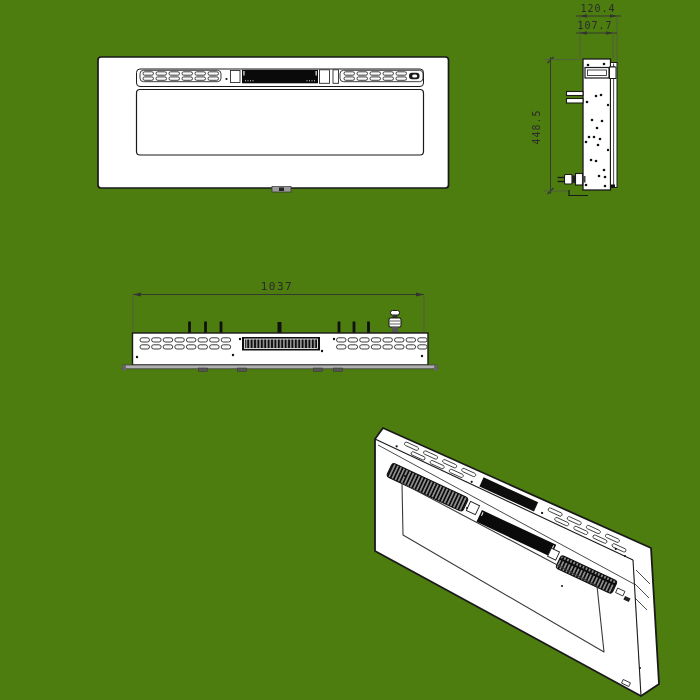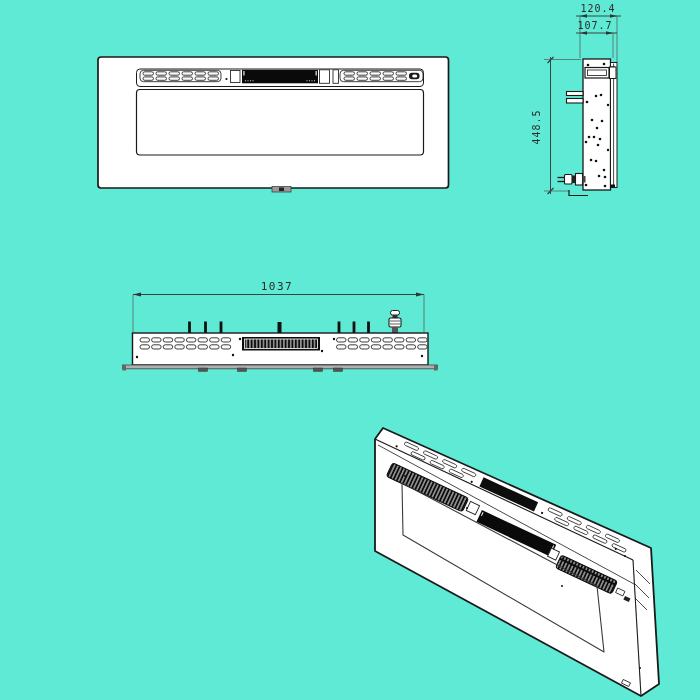--- a/index.html
+++ b/index.html
@@ -1,16 +1,16 @@
 <!DOCTYPE html>
 <html><head>
 <meta charset="utf-8">
 <style>
   html,body{margin:0;padding:0;background:#ffffff;}
-  .page{position:relative;width:700px;height:700px;background:#5eead4;overflow:hidden;
+  .page{position:relative;width:700px;height:700px;background:#4d7c0f;overflow:hidden;
         font-family:"DejaVu Sans Mono", monospace;}
   svg{position:absolute;left:0;top:0;}
   .dim-text{font-family:"DejaVu Sans Mono", monospace;font-size:10px;fill:#2b2b2b;letter-spacing:1px;}
   .dim-text-lg{font-family:"DejaVu Sans Mono", monospace;font-size:11px;fill:#2b2b2b;letter-spacing:1.5px;}
 </style>
 </head>
 <body>
 
 <div class="page">
 <svg width="700" height="700" viewBox="0 0 700 700">

